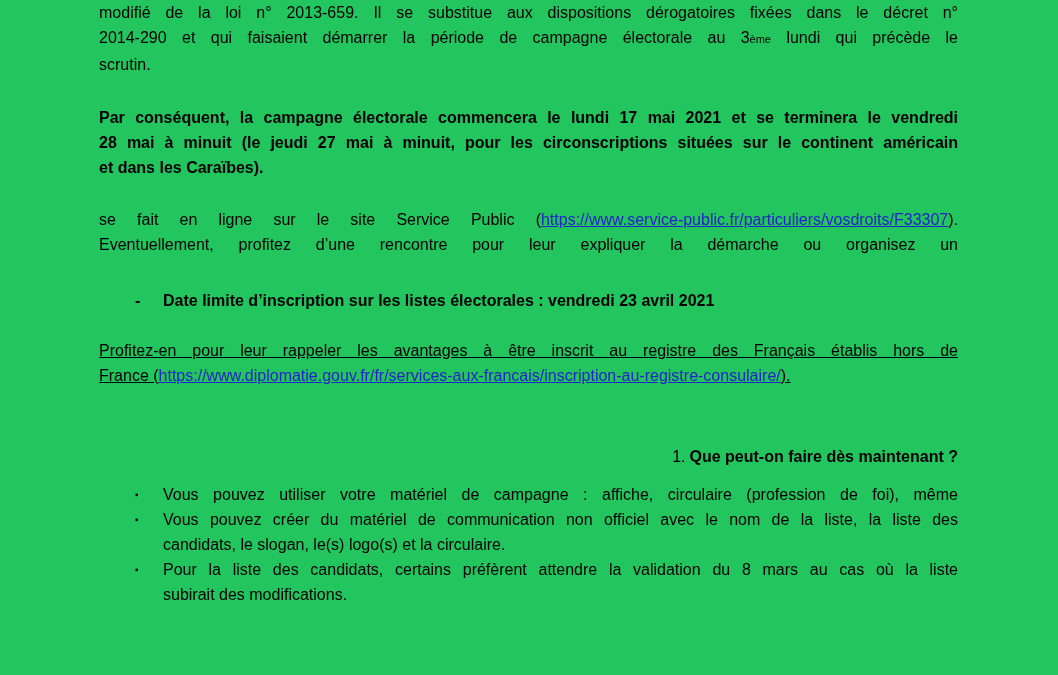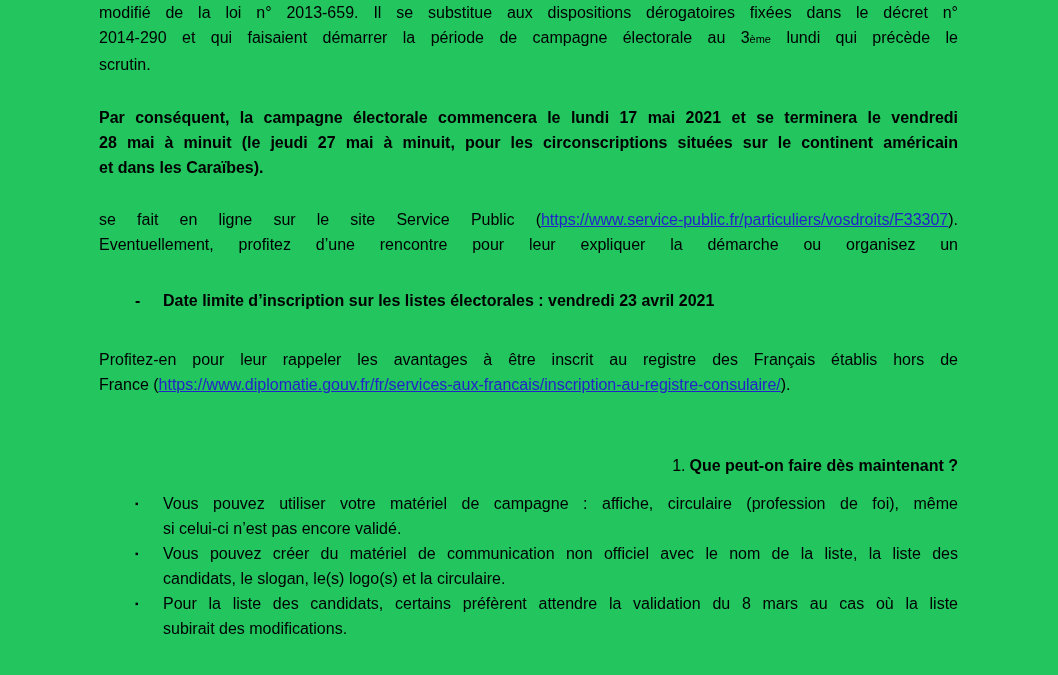--- a/index.html
+++ b/index.html
@@ -33,21 +33,21 @@
   .dash-block{font-weight:700;}
   
   .heading{width:859px;text-align:right;}
   .heading .num{font-weight:400;}
   .heading .ttl{font-weight:700;margin-left:4px;}
   
   #p1{margin-top:0;}
   #p2{margin-top:28px;}
   #p3{margin-top:27px;}
   #dash{margin-top:31px;}
-  #p4{margin-top:34px;}
+  #p4{margin-top:25px;text-decoration:underline;}
   #heading{margin-top:56px;}
   #bullets{margin-top:13px;}
 </style>
 </head>
 <body>
 
 <div id="page">
   <div id="content">
 
     <div id="p1" class="para">
@@ -81,21 +81,20 @@
 
     <div id="heading" class="heading">
       <span class="num">1.</span><span class="ttl">Que peut-on faire dès maintenant ?</span>
     </div>
 
     <div id="bullets">
         <div class="li-row">
           <span class="li-marker sq">▪</span>
           <div class="li-text">
             <div class="line"><span>Vous pouvez utiliser votre matériel de campagne : affiche, circulaire (profession de foi), même</span></div>
-            <div class="line last"><span>si celui-ci n’est pas encore validé.</span></div>
           </div>
         </div>
         <div class="li-row">
           <span class="li-marker sq">▪</span>
           <div class="li-text">
             <div class="line"><span>Vous pouvez créer du matériel de communication non officiel avec le nom de la liste, la liste des</span></div>
             <div class="line last"><span>candidats, le slogan, le(s) logo(s) et la circulaire.</span></div>
           </div>
         </div>
         <div class="li-row">

